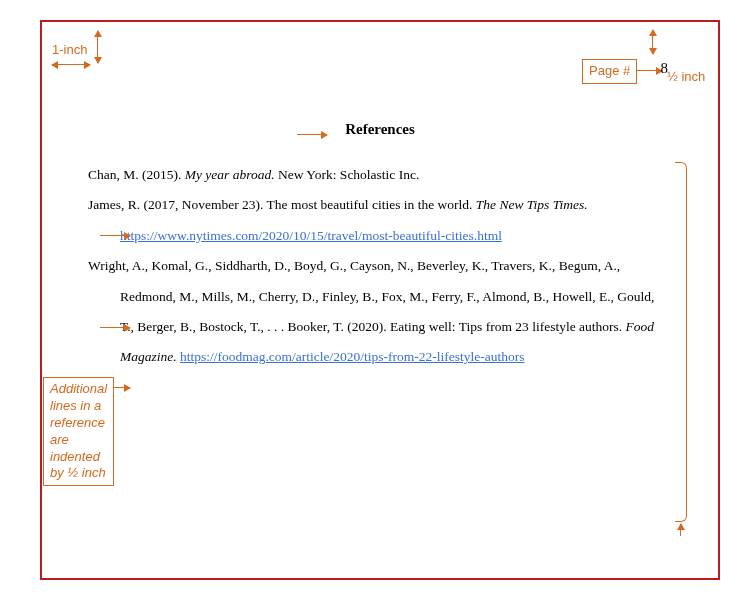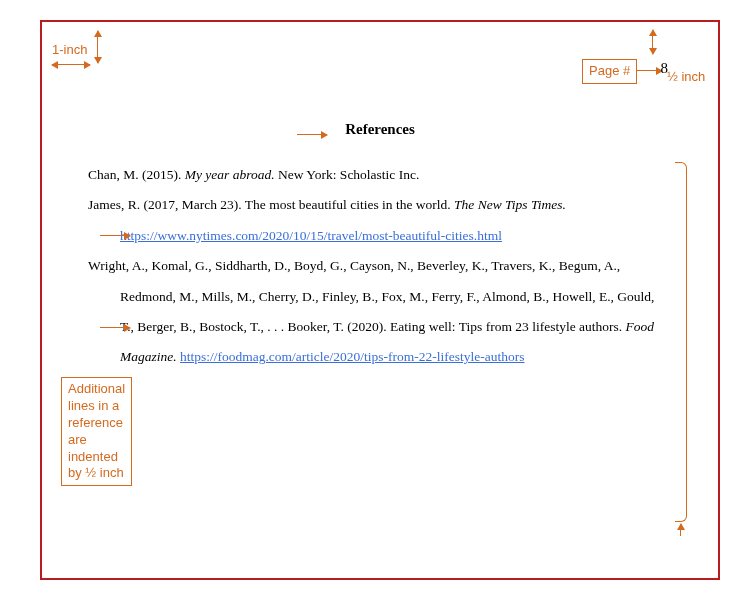--- a/index.html
+++ b/index.html
@@ -91,34 +91,34 @@
   <div class="page-number">8</div>
 
   <div class="arrow-h" style="left:255px; top:112px; width:30px;"></div>
   <div class="ref-title">References</div>
 
   <div class="refs">
     <div class="ref">
       <span>Chan, M. (2015). </span><span class="italic">My year abroad.</span><span> New York: Scholastic Inc.</span>
     </div>
     <div class="ref">
-      <span>James, R. (2017, March 23). The most beautiful cities in the world. </span><span class="italic">The New Tips Times.</span>
+      <span>James, R. (2017, November 23). The most beautiful cities in the world. </span><span class="italic">The New Tips Times.</span>
       <span class="link">https://www.nytimes.com/2020/10/15/travel/most-beautiful-cities.html</span>
     </div>
     <div class="ref">
       <span>Wright, A., Komal, G., Siddharth, D., Boyd, G., Cayson, N., Beverley, K., Travers, K., Begum, A., Redmond, M., Mills, M., Cherry, D., Finley, B., Fox, M., Ferry, F., Almond, B., Howell, E., Gould, T., Berger, B., Bostock, T., . . . Booker, T. (2020). Eating well: Tips from 23 lifestyle authors. </span><span class="italic">Food Magazine.</span>
       <span class="link">https://foodmag.com/article/2020/tips-from-22-lifestyle-authors</span>
     </div>
   </div>
 
   <div class="arrow-h" style="left:58px; top:213px; width:30px;"></div>
   <div class="arrow-h" style="left:58px; top:305px; width:30px;"></div>
   <div class="arrow-h" style="left:58px; top:365px; width:30px;"></div>
 
-  <div class="annotation annotation-box" style="left:19px; top:355px; white-space: pre-line;">Additional
+  <div class="annotation annotation-box" style="left:1px; top:355px; white-space: pre-line; font-style: italic;">Additional
 lines in a
 reference
 are
 indented
 by ½ inch</div>
 
   <div class="bracket" style="left:633px; top:140px; width:12px; height:360px;"></div>
 
   <div class="arrow-v up" style="left:638px; top:502px; height:12px;"></div>
 

